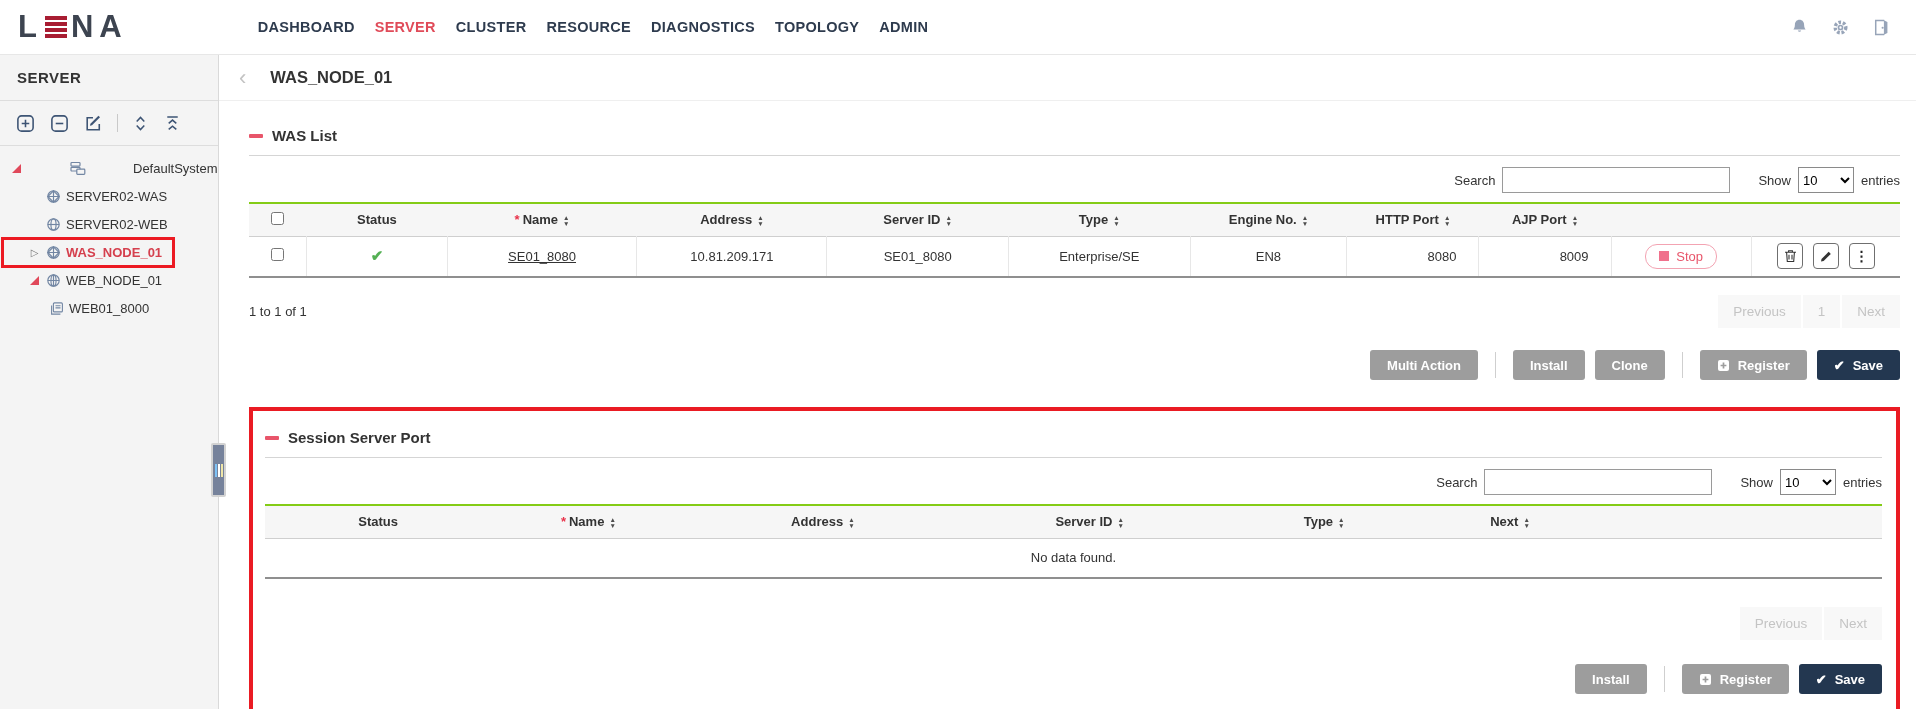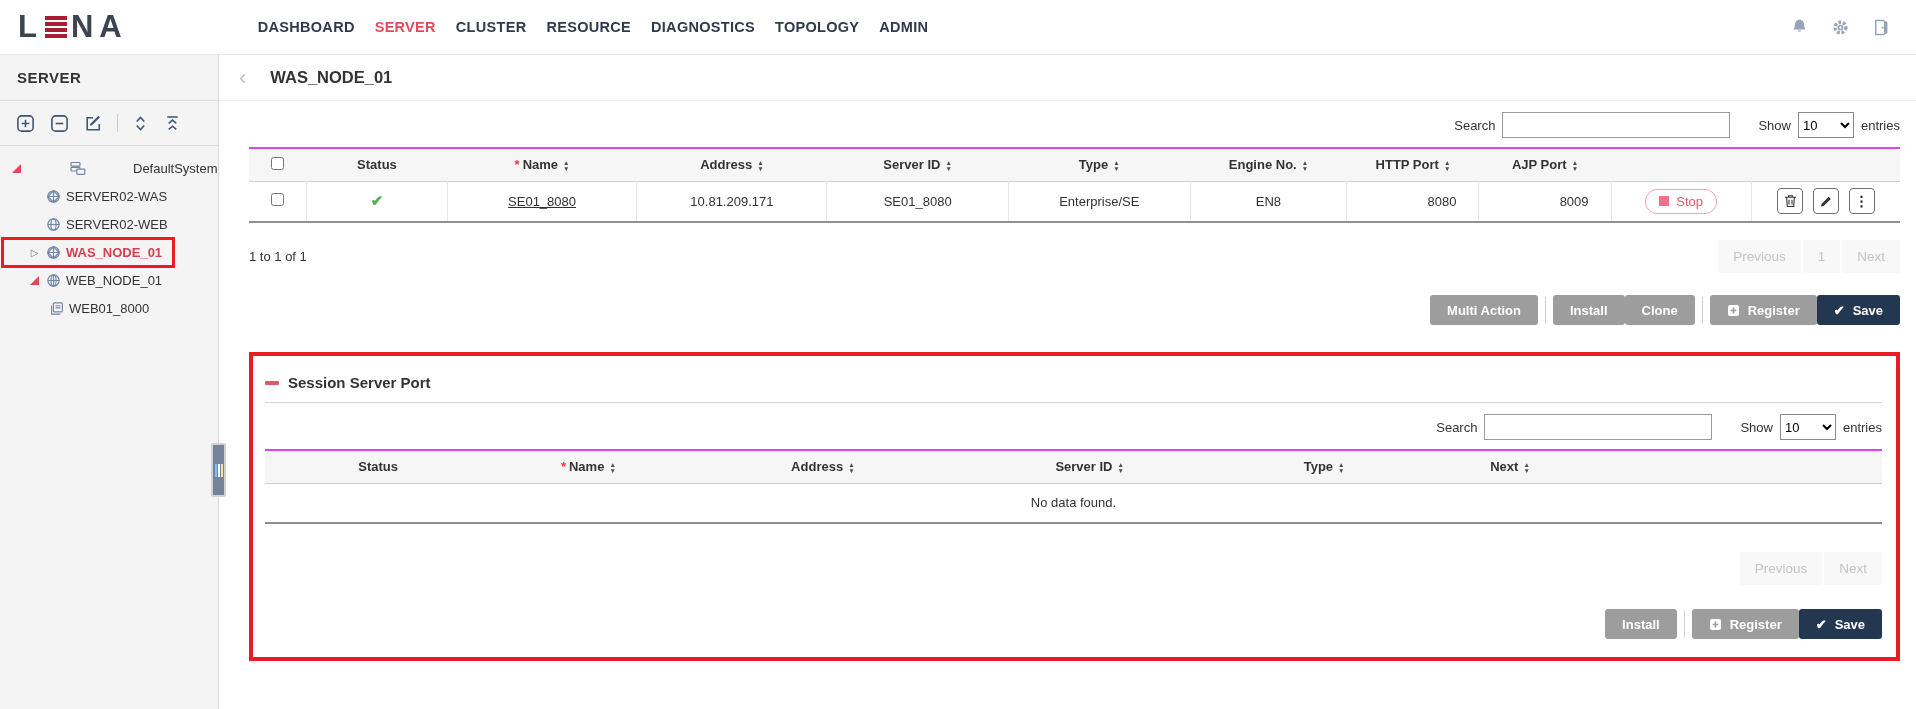--- a/index.html
+++ b/index.html
@@ -50,42 +50,42 @@
   .sec-dash { width:14px; height:4px; background:#e8556a; border-radius:1px; }
   .sec-title { font-size:15px; font-weight:bold; color:#333; }
   .was-head { margin-top:26px; }
 
   .table-controls { display:flex; justify-content:flex-end; align-items:center; margin:11px 0 9px; font-size:13px; color:#333; }
   .search-input { width:228px; height:26px; border:1px solid #9a9a9a; margin-left:7px; padding:0 6px; font-size:13px; font-family:inherit; }
   .show-label { margin-left:28px;text-align:right; }
   .page-size { width:56px; height:26px; border:1px solid #8a8a8a; margin:0 7px; font-size:13px; font-family:inherit; background:#fff; }
 
   table { width:100%; border-collapse:collapse; font-size:13px; color:#333; table-layout:fixed; }
-  thead tr { background:#f6f6f6; height:33px; border-top:2px solid #d946ef; border-bottom:1px solid #cfcfcf; }
+  thead tr { background:#f6f6f6; height:33px; border-top:2px solid #84cc16; border-bottom:1px solid #cfcfcf; }
   th { font-weight:bold; text-align:center; font-size:13px; white-space:nowrap; }
   .req { color:#e8324a; margin-right:3px; }
   .sort { display:inline-flex; flex-direction:column; vertical-align:middle; margin-left:5px; }
   .sort i { font-style:normal; font-size:6.5px; line-height:5.5px; color:#4c4c4c; }
   tbody td { height:41px; text-align:center; border-right:1px solid #e7e7e7; background:#fff; }
   tbody td:last-child { border-right:none; }
   tbody tr { border-bottom:2px solid #8f8f8f; }
   td.num { text-align:right; padding-right:22px; }
   .check { color:#54b054; font-size:15px; font-weight:bold; }
   .row-link { color:#333; text-decoration:underline; cursor:pointer; }
   .stop-btn { display:inline-flex; align-items:center; gap:7px; border:1px solid #f3a3b2; background:#fff; color:#e8556a; font-size:13px; font-family:inherit; padding:4px 13px; border-radius:12px; cursor:pointer; }
   .stop-sq { width:10px; height:10px; background:#f0718c; display:inline-block; }
   .icon-btn { width:26px; height:26px; border:1px solid #6f6f6f; border-radius:4px; background:#fff; display:inline-flex; align-items:center; justify-content:center; margin:0 3px; cursor:pointer; font-size:15px; color:#222; vertical-align:middle; }
   .kebab { font-weight:bold; font-size:14px; letter-spacing:0; }
   .empty-row td { height:40px; border-right:none; font-size:13px; }
 
   .summary-row { display:flex; justify-content:space-between; align-items:center; margin-top:17px; font-size:13px; }
   .pager { display:flex; }
   .page-btn { background:#f8f8f8; color:#c4c4c4; font-size:13.5px; padding:9px 15px; margin-left:2px; cursor:default; }
 
-  .actions-row { display:flex; justify-content:flex-end; align-items:center; margin-top:22px; }
+  .actions-row { display:flex; justify-content:flex-end; align-items:center; gap:10px; margin-top:22px; }
   .btn { height:30px; padding:0 17px; border:none; border-radius:3px; font-family:inherit; font-size:13px; font-weight:bold; color:#fff; display:inline-flex; align-items:center; gap:8px; cursor:pointer; }
   .btn-gray { background:#9d9d9d; }
   .btn-navy { background:#233750; }
   .vdiv { width:1px; height:26px; background:#cfcfcf; margin:0 7px; }
   .save-check { font-size:13px; }
 
   .red-box { border:4px solid #ea1b23; margin-top:27px; padding:16px 14px 18px 12px; }
   .red-box .section-head { margin-top:2px; }
 </style>
 </head>
@@ -254,20 +254,24 @@
 
   <main class="main">
     <div class="breadcrumb">
       <span class="bc-back">‹</span>
       <span class="bc-title">WAS_NODE_01</span>
     </div>
 
     <div class="content">
 
       <section>
+        <div class="section-head was-head">
+          <span class="sec-dash"></span>
+          <span class="sec-title">WAS List</span>
+        </div>
 
         <div class="table-controls">
           <span>Search</span>
           <input class="search-input" type="text" style="">
           <span class="show-label">Show</span>
           <select class="page-size">
             <option>10</option>
           </select>
           <span>entries</span>
         </div>

